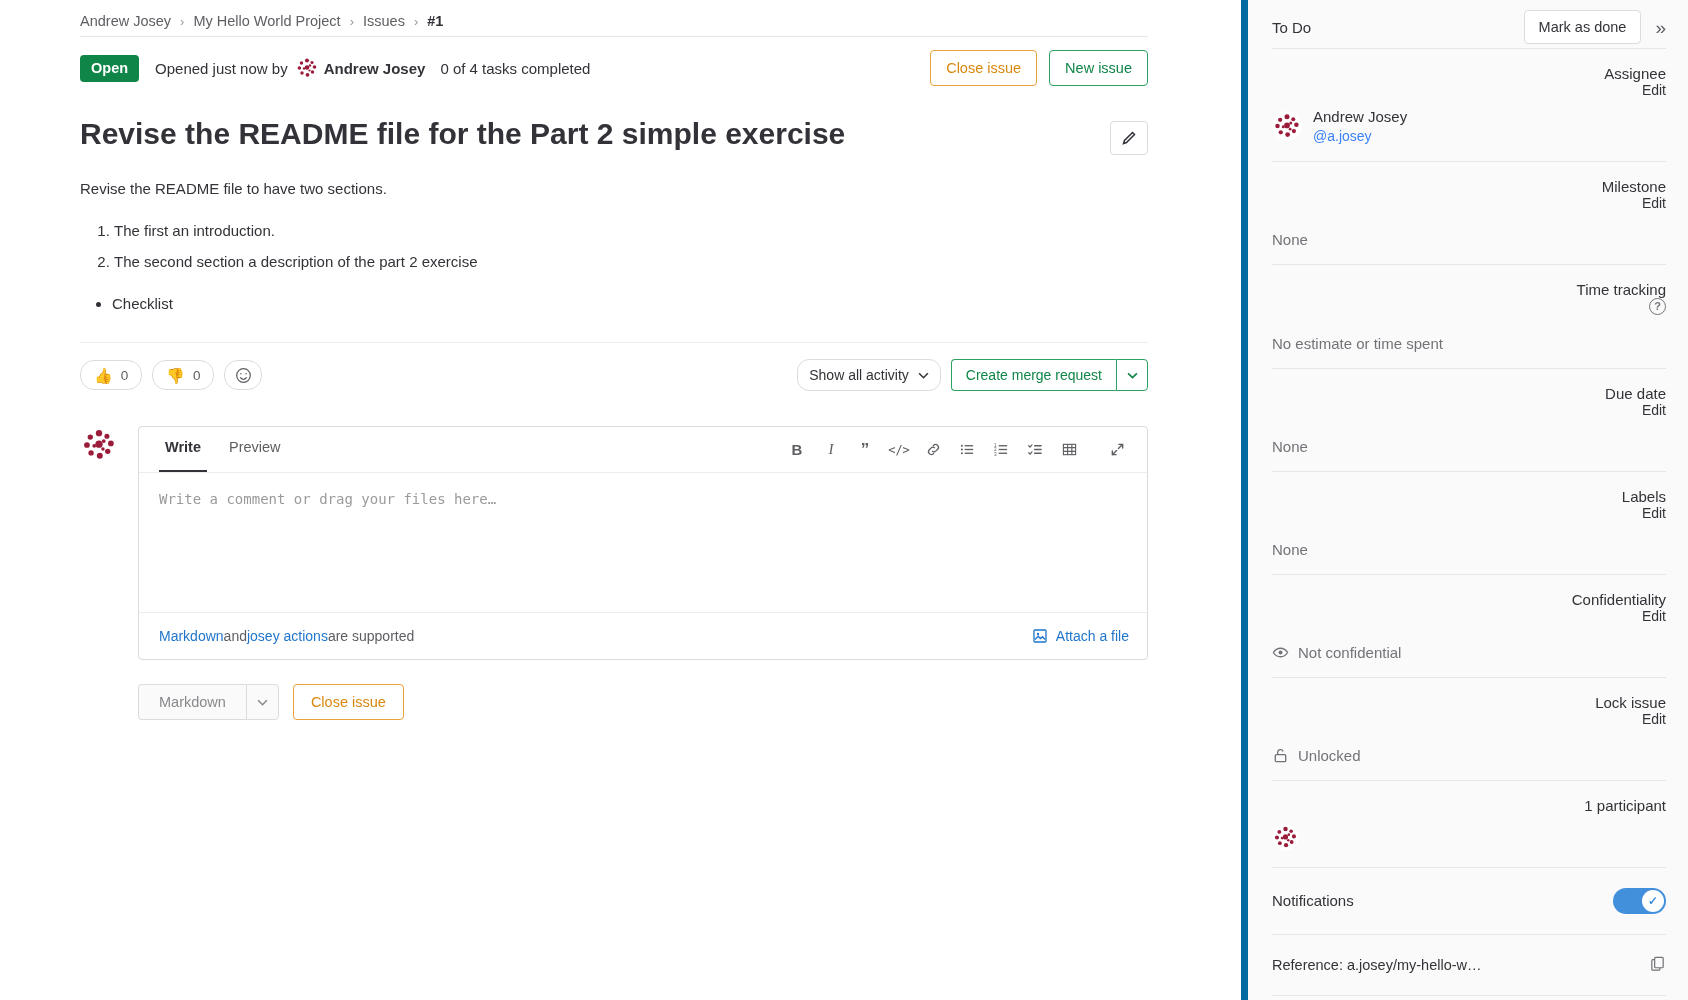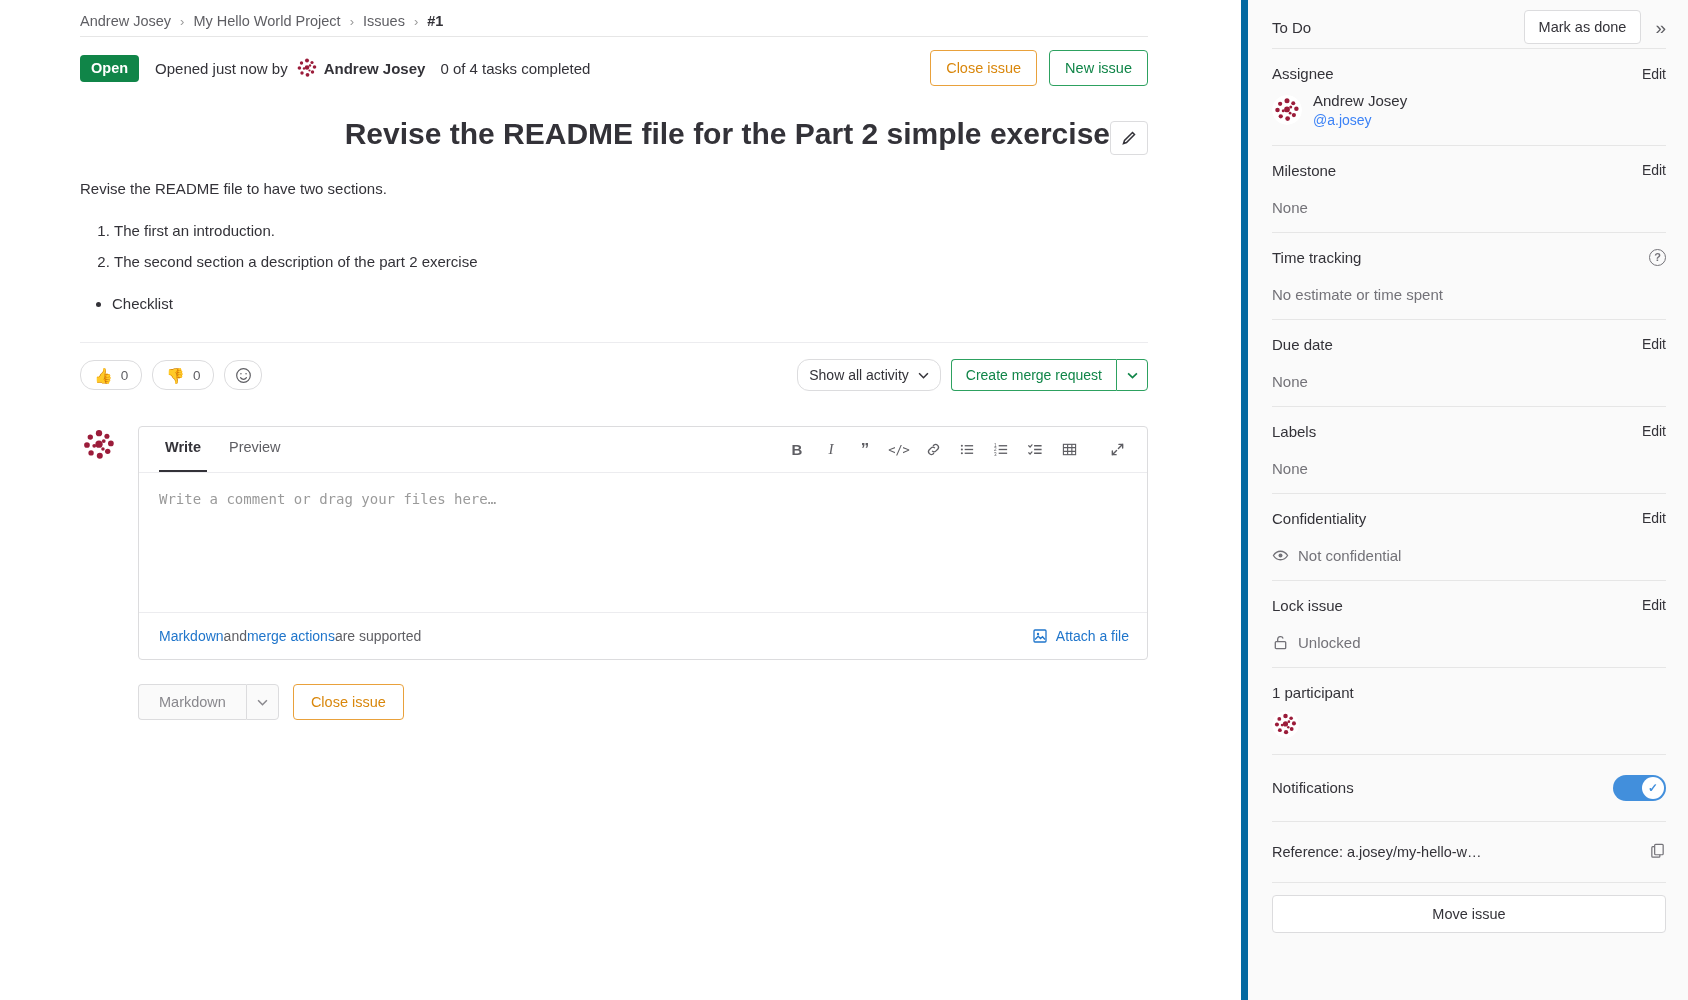--- a/index.html
+++ b/index.html
@@ -86,21 +86,20 @@
     display: flex; align-items: flex-start;
     margin-top: 20px;
   }
   .issue-title {
     font-size: 30px;
     font-weight: bold;
     color: #333238;
     line-height: 1.25;
     margin: 0;
     flex: 1;
-    text-align: right;
   }
   .edit-btn {
     width: 38px; height: 34px;
     border: 1px solid #dcdcde;
     border-radius: 4px;
     background: #fff;
     display: flex; align-items: center; justify-content: center;
     cursor: pointer;
     margin-top: 6px;
   }
@@ -255,21 +254,21 @@
     border: 1px solid #dcdcde; border-radius: 4px;
     background: #fff; color: #333238;
     font-size: 14.5px; padding: 8px 14px; cursor: pointer;
     font-family: "Liberation Sans", sans-serif;
   }
   .sb-collapse {
     margin-left: 14px; color: #5e5e63; font-size: 19px;
     cursor: pointer; line-height: 1;
   }
   .sb-section { border-top: 1px solid #e6e6e6; padding: 16px 0 16px 0; }
-  .sb-head { display: flex; align-items: center; }
+  .sb-head { display: flex; align-items: flex-end; flex-direction: column; }
   .sb-title { font-size: 15px; color: #333238; }
   .sb-edit { margin-left: auto; font-size: 14px; color: #333238; cursor: pointer; text-decoration: none; }
   .sb-value { font-size: 15px; color: #737278; margin-top: 20px; display: flex; align-items: center; gap: 9px; }
   .sb-user { display: flex; align-items: center; margin-top: 9px; gap: 11px; }
   .sb-user-av { width: 30px; height: 30px; border-radius: 50%; overflow: hidden; flex: 0 0 30px; }
   .sb-user-name { font-size: 15px; color: #333238; line-height: 1.3; }
   .sb-user-handle { font-size: 14px; color: #3b82f6; line-height: 1.3; }
   .help-icon {
     margin-left: auto; width: 17px; height: 17px; border-radius: 50%;
     border: 1.6px solid #737278; color: #737278;
@@ -489,21 +488,21 @@
                   <path d="M9.5 2.5h4v4M13.5 2.5L9 7"></path>
                   <path d="M6.5 13.5h-4v-4M2.5 13.5L7 9"></path>
                 </svg>
               </div>
             </div>
           </div>
           <div class="cb-textarea">Write a comment or drag your files here…</div>
           <div class="cb-footer">
             <a>Markdown</a>
             <span> and </span>
-            <a>merge actions</a>
+            <a>josey actions</a>
             <span> are supported</span>
             <div class="attach">
               <svg width="16" height="16" viewBox="0 0 16 16" fill="none" stroke="#1f75cb" stroke-width="1.3">
                 <rect x="2" y="2" width="12" height="12" rx="1"></rect>
                 <circle cx="6" cy="6" r="1.2" fill="#1f75cb" stroke="none"></circle>
                 <path d="M3 11.5l3.2-3.3 2.3 2.3 2-1.8L13 11.5"></path>
               </svg>
               <span>Attach a file</span>
             </div>
           </div>

